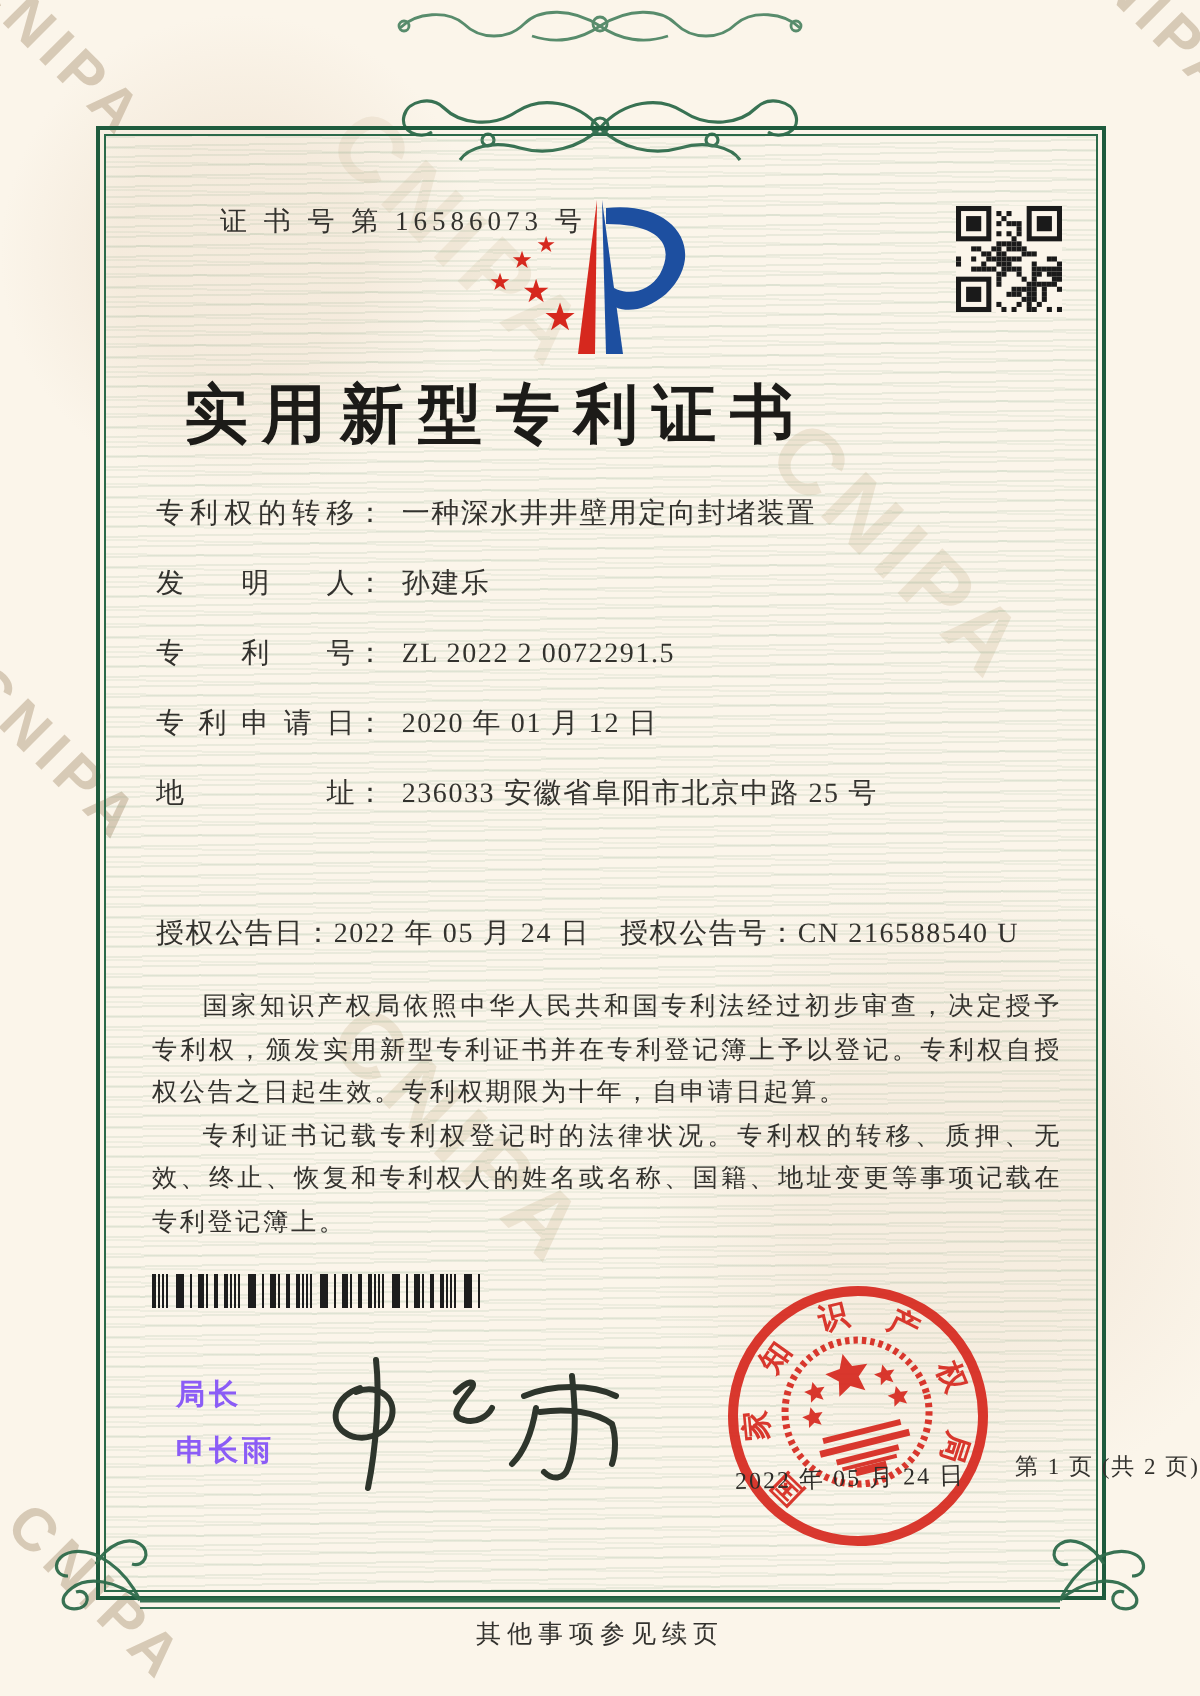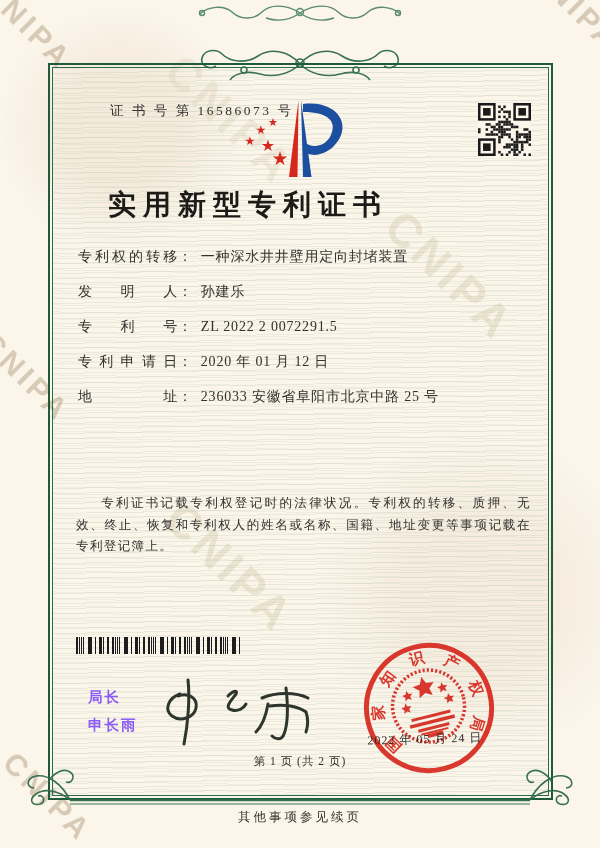--- a/index.html
+++ b/index.html
@@ -45,21 +45,21 @@
   .wm4{left:-8px;top:780px;}
   .wm5{left:370px;top:248px;}
   .wm6{left:150px;top:540px;}
   .wm7{left:150px;top:92px;color:rgba(220,202,176,.30);}
 
   .cert-no{position:absolute;left:78px;top:102px;font-size:13.5px;letter-spacing:2.5px;margin-left:32px;}
   .qr{position:absolute;left:478px;top:103px;width:53px;height:53px;}
   .logo{position:absolute;left:237px;top:97px;width:126px;height:86px;}
   .title{
     position:absolute;left:0;top:186px;width:496px;text-align:center;
-    font-size:28px;font-weight:bold;letter-spacing:7px;color:#1c1b18;
+    font-size:32px;font-weight:bold;letter-spacing:7px;color:#1c1b18;
   }
   .fields{position:absolute;left:78px;top:248px;width:450px;}
   .frow{height:35px;font-size:14px;letter-spacing:.8px;white-space:nowrap;}
   .flabel{display:inline-block;width:100px;text-align:justify;text-align-last:justify;}
   .fcolon{display:inline-block;margin-right:8px;}
   .grant-row{position:absolute;left:78px;top:458px;width:452px;font-size:14px;display:flex;}
   .grant-left{width:232px;letter-spacing:.8px;white-space:nowrap;}
   .grant-right{letter-spacing:.8px;white-space:nowrap;}
   .body-text{
     position:absolute;left:76px;top:493px;width:455px;
@@ -74,21 +74,21 @@
   }
   .director{position:absolute;left:88px;top:688px;font-family:"Liberation Sans","DejaVu Sans",sans-serif;
     font-size:14.5px;font-weight:bold;color:#8b5cf6;letter-spacing:2px;}
   .director div{margin-bottom:9px;}
   .sig{position:absolute;left:150px;top:672px;width:170px;height:78px;}
   .seal{position:absolute;left:363px;top:642px;width:132px;height:132px;transform:rotate(-14deg);}
   .seal-date{
     position:absolute;left:366px;top:731px;width:118px;text-align:center;
     font-size:12px;color:#2d2c28;letter-spacing:1px;transform:rotate(-1.5deg);white-space:nowrap;
   }
-  .page-info{position:absolute;left:0;top:754px;width:600px;text-align:center;font-size:11.5px;letter-spacing:1px;}
+  .page-info{position:absolute;left:0;top:726px;width:600px;text-align:right;font-size:11.5px;letter-spacing:1px;}
   .bottom-orn{position:absolute;left:18px;top:762px;width:564px;height:46px;}
   .footer-note{
     position:absolute;left:0;top:809px;width:600px;text-align:center;
     font-size:12.5px;letter-spacing:3px;color:#33322e;
   }
   .top-orn-band{position:absolute;left:186px;top:2px;width:228px;height:22px;}
   .top-orn-flourish{position:absolute;left:182px;top:44px;width:236px;height:40px;}
 </style>
 </head>
 <body>
@@ -281,22 +281,31 @@
       <span class="flabel">专利号</span><span class="fcolon">：</span><span>ZL 2022 2 0072291.5</span>
     </div>
     <div class="frow">
       <span class="flabel">专利申请日</span><span class="fcolon">：</span><span>2020 年 01 月 12 日</span>
     </div>
     <div class="frow">
       <span class="flabel">地址</span><span class="fcolon">：</span><span>236033 安徽省阜阳市北京中路 25 号</span>
     </div>
   </div>
 
+  <div class="grant-row">
+    <div class="grant-left">
+      <span>授权公告日</span><span>：</span><span>2022 年 05 月 24 日</span>
+    </div>
+    <div class="grant-right">
+      <span>授权公告号</span><span>：</span><span>CN 216588540 U</span>
+    </div>
+  </div>
 
   <div class="body-text">
+    <p>国家知识产权局依照中华人民共和国专利法经过初步审查，决定授予专利权，颁发实用新型专利证书并在专利登记簿上予以登记。专利权自授权公告之日起生效。专利权期限为十年，自申请日起算。</p>
     <p>专利证书记载专利权登记时的法律状况。专利权的转移、质押、无效、终止、恢复和专利权人的姓名或名称、国籍、地址变更等事项记载在专利登记簿上。</p>
   </div>
 
   <div class="barcode"></div>
 
   <div class="director">
     <div>局长</div>
     <div>申长雨</div>
   </div>
 

